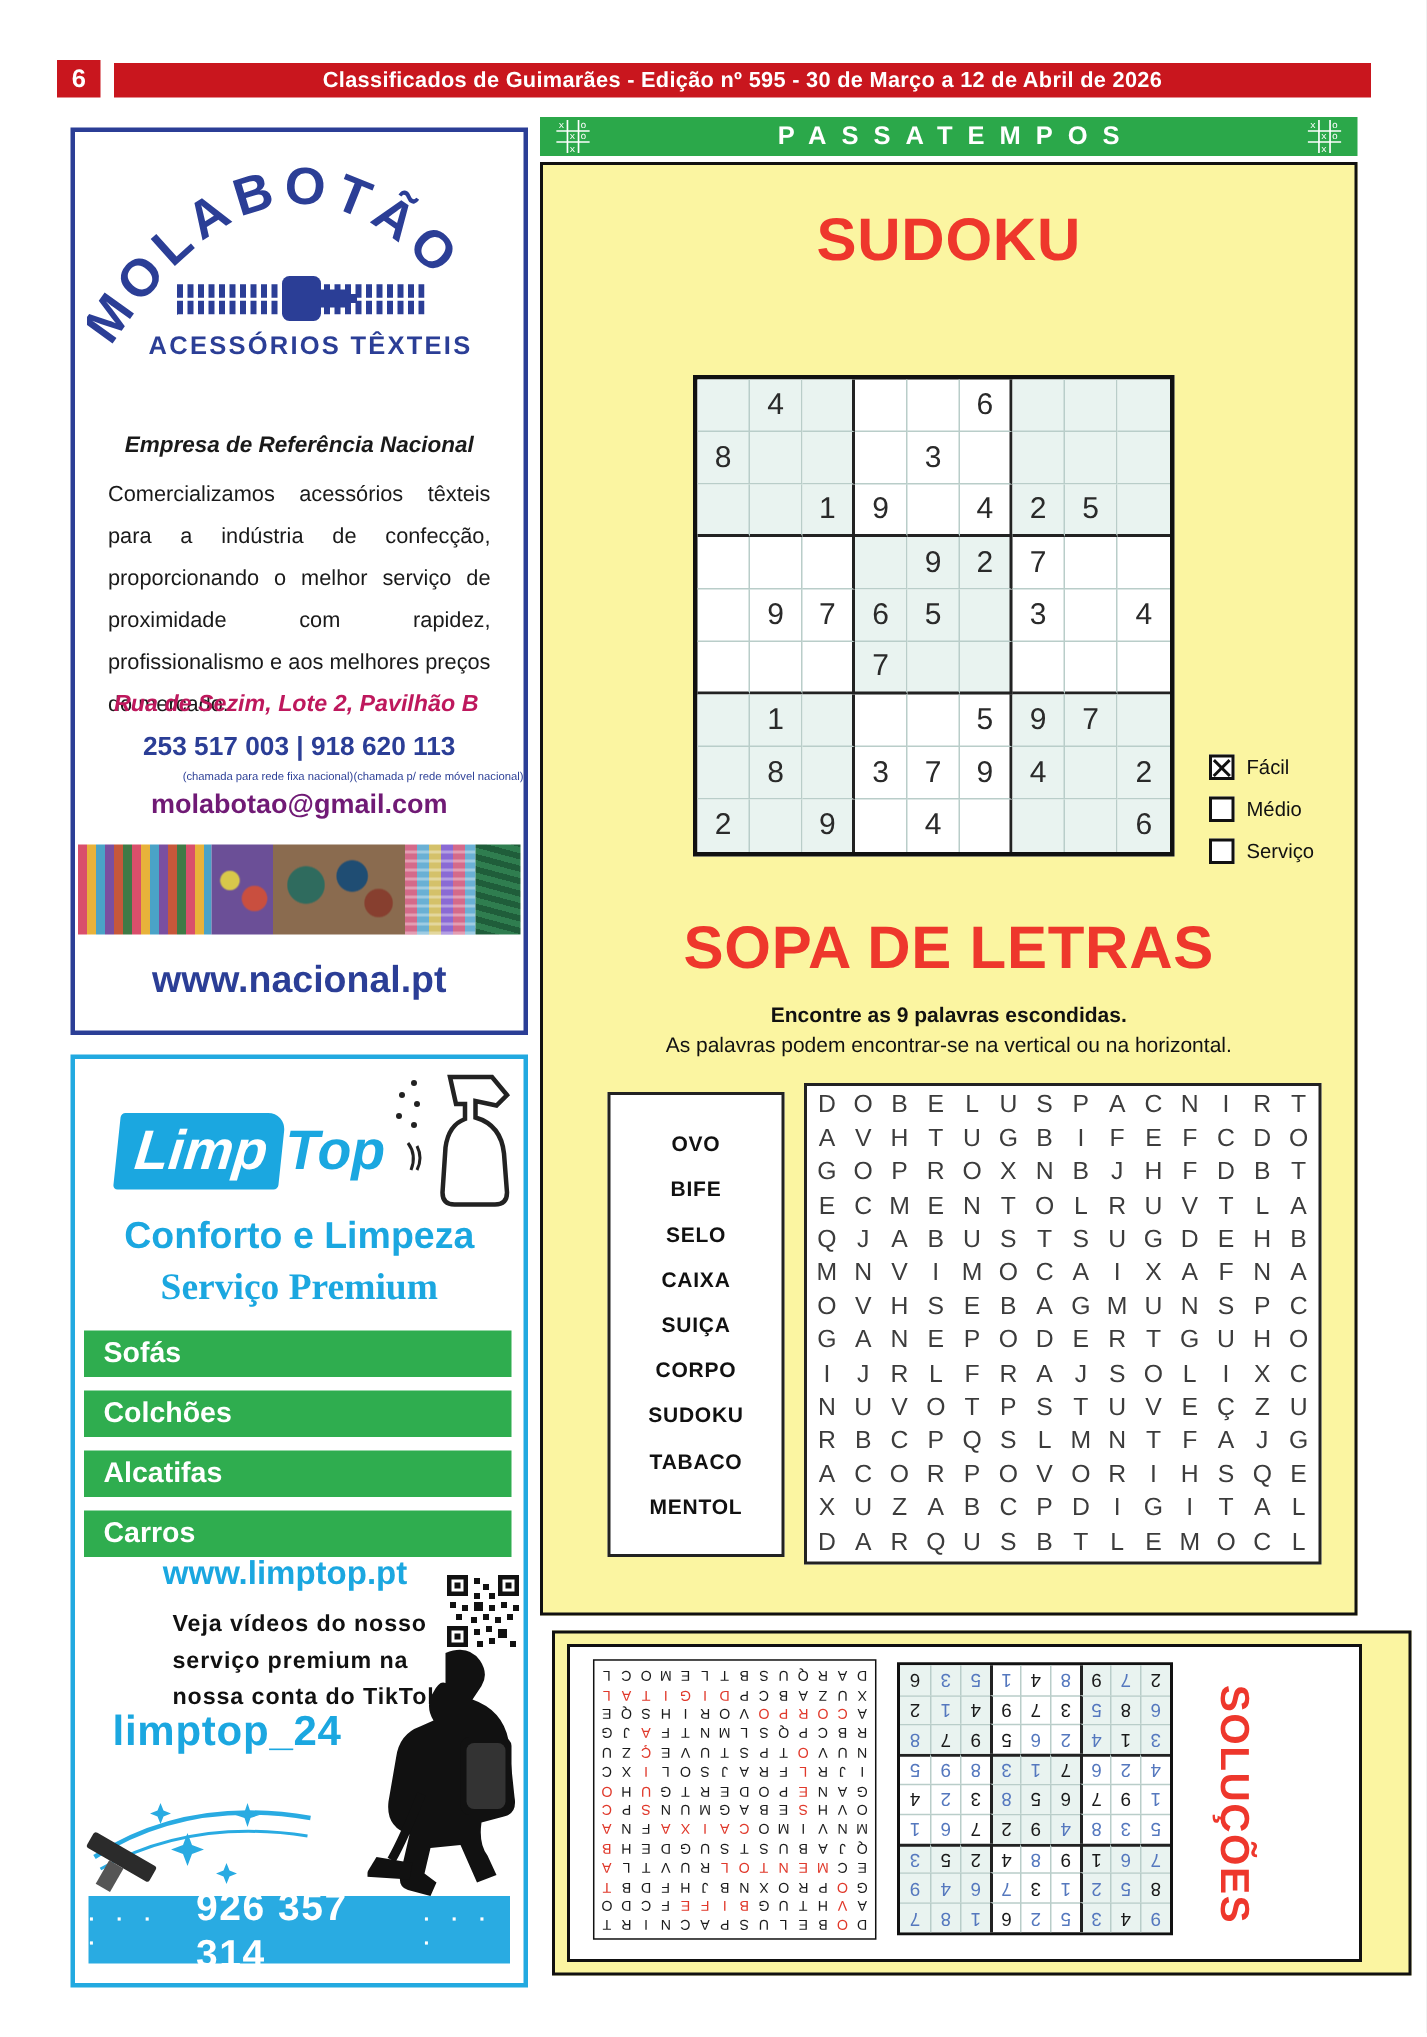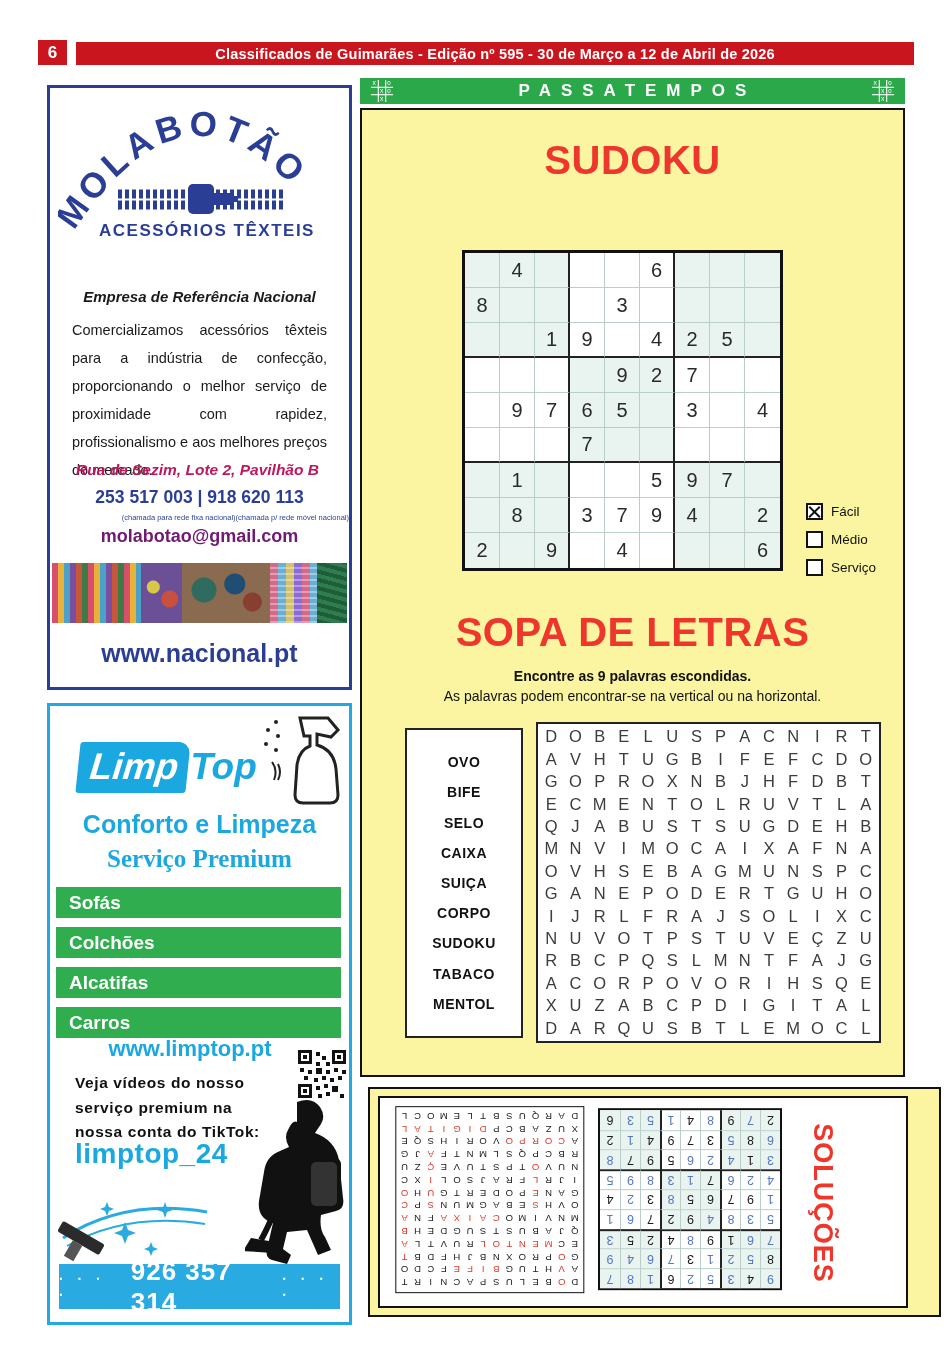--- a/index.html
+++ b/index.html
@@ -107,21 +107,21 @@
   .limp-top{color:#1BA7E0;font-weight:bold;font-style:italic;font-size:37px;margin-left:2px;}
   .spray{position:absolute;left:208px;top:4px;}
   .limp-slogan1{position:absolute;left:0;right:0;top:104px;text-align:center;font-weight:bold;font-size:25px;color:#1BA7E0;}
   .limp-slogan2{position:absolute;left:0;right:0;top:139px;text-align:center;font-weight:bold;font-size:25px;color:#1BA7E0;font-family:Liberation Serif, serif;}
   .limp-bars{position:absolute;left:6px;right:8px;top:181px;}
   .limp-bar{height:31px;background:#2FAD4F;color:#fff;font-weight:bold;font-size:19px;display:flex;
     align-items:center;padding-left:13px;margin-bottom:9px;}
   .limp-site{position:absolute;left:20px;top:330px;width:240px;text-align:center;font-weight:bold;font-size:22px;color:#1BA7E0;}
   .qr{position:absolute;left:246px;top:342px;}
   .tiktok-lines{position:absolute;left:25px;top:368px;font-weight:bold;font-size:15.5px;color:#111;letter-spacing:.6px;}
-  .tiktok-lines div{margin-bottom:6.5px;}
+  .tiktok-lines div{margin-bottom:6.5px;margin-left:40px;}
   .tiktok-handle{position:absolute;left:25px;top:432px;font-weight:bold;font-size:28px;color:#1BA7E0;letter-spacing:.5px;}
   .cleaner{position:absolute;left:195px;top:392px;}
   .squeegee{position:absolute;left:5px;top:488px;}
   .limp-phonebar{position:absolute;left:9px;top:558px;width:281px;height:45px;background:#29ABE2;color:#fff;
     display:flex;align-items:center;justify-content:center;gap:14px;}
   .limp-phonebar .num{font-weight:bold;font-size:26px;letter-spacing:1px;}
   .limp-phonebar .dots{font-weight:bold;font-size:14px;letter-spacing:5px;}
 </style>
 </head>
 <body>

